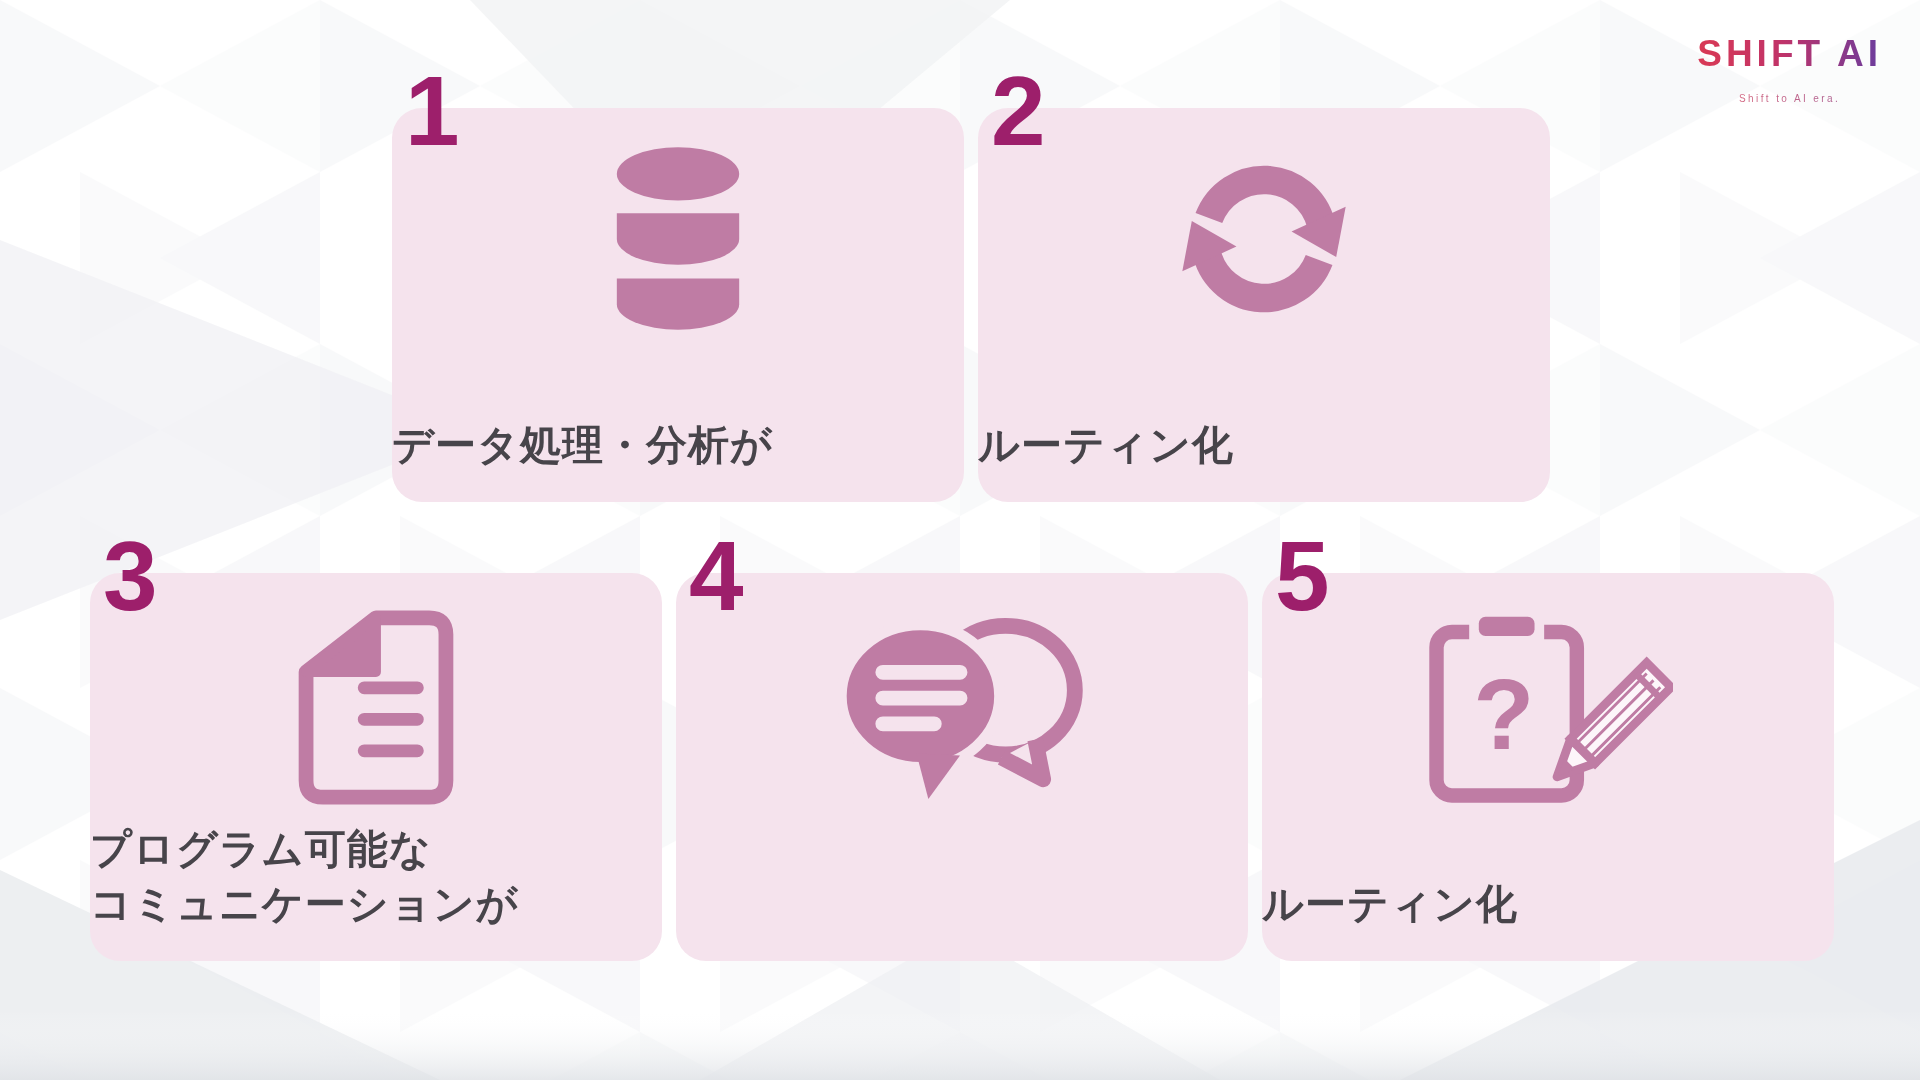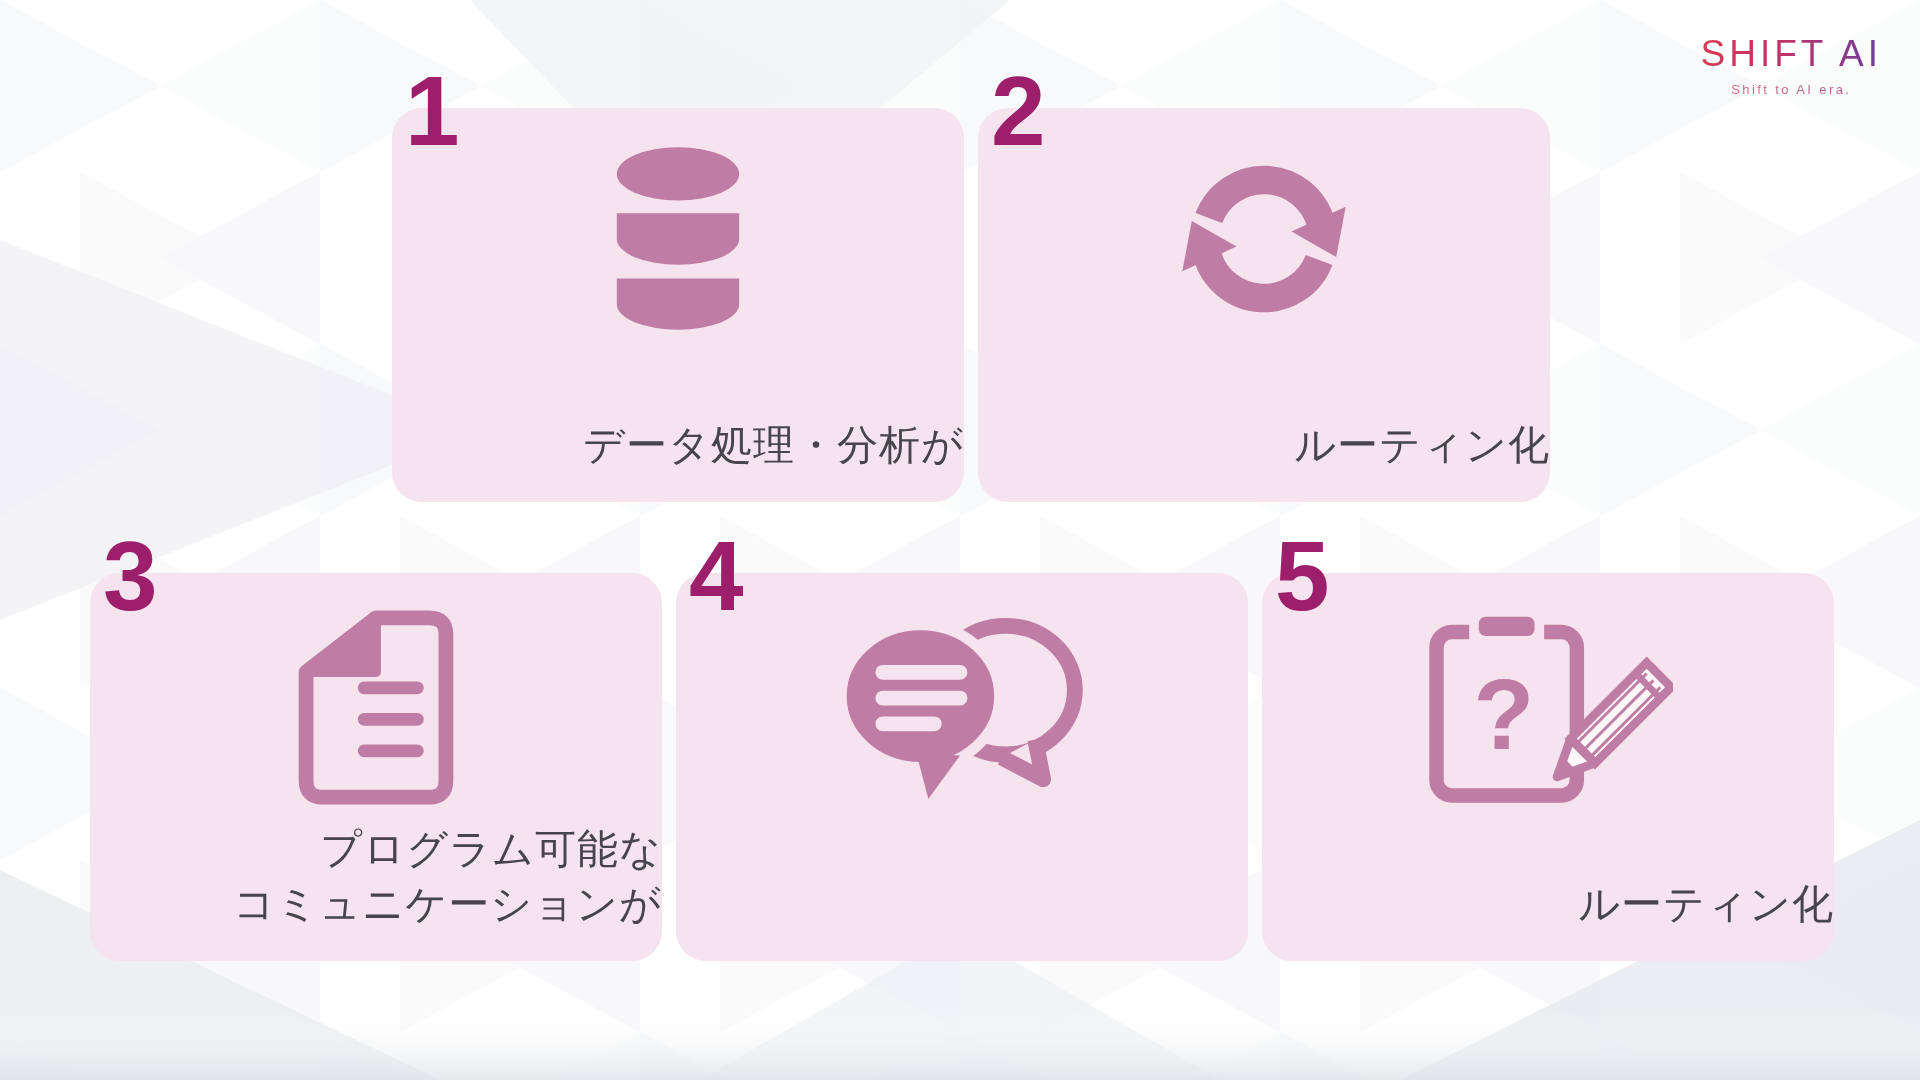--- a/index.html
+++ b/index.html
@@ -4,38 +4,38 @@
 <style>
   html,body{margin:0;padding:0;}
   body{
     width:1920px;height:1080px;position:relative;overflow:hidden;
     background:#ffffff;
     font-family:"Liberation Sans","DejaVu Sans",sans-serif;
   }
   .bg-svg{position:absolute;left:0;top:0;width:1920px;height:1080px;}
   .logo{position:absolute;top:34px;right:38px;text-align:center;line-height:1.1;}
   .logo-brand{
-    font-size:37px;font-weight:400;letter-spacing:4px;
+    font-size:37px;font-weight:700;letter-spacing:4px;
     background:linear-gradient(90deg,#D93A55 0%,#C13368 45%,#6A3D9E 100%);
     -webkit-background-clip:text;background-clip:text;color:transparent;
   }
   .logo-tagline{
-    font-size:13px;letter-spacing:2.4px;margin-top:8px;
+    font-size:10px;letter-spacing:2.4px;margin-top:18px;
     background:linear-gradient(90deg,#E2697B 0%,#9E5E97 100%);
     -webkit-background-clip:text;background-clip:text;color:transparent;
   }
   .card{position:absolute;background:#F5E3ED;border-radius:30px;}
   .num{
     position:absolute;top:-46px;left:13px;
     font-size:98px;font-weight:800;line-height:1;color:#9D1F6B;
   }
   .icon{position:absolute;top:36px;left:0;right:0;display:flex;justify-content:center;}
   .title{
-    position:absolute;bottom:28px;left:0;right:0;text-align:right;
-    font-weight:400;font-size:41px;line-height:1.36;color:#47444A;letter-spacing:1px;
+    position:absolute;bottom:28px;left:0;right:0;text-align:left;
+    font-weight:700;font-size:41px;line-height:1.36;color:#47444A;letter-spacing:1px;
   }
   
   .card-1{left:392px;top:108px;width:572px;height:394px;}
   .card-2{left:978px;top:108px;width:572px;height:394px;}
   .card-3{left:90px;top:573px;width:572px;height:388px;}
   .card-4{left:676px;top:573px;width:572px;height:388px;}
   .card-5{left:1262px;top:573px;width:572px;height:388px;}
 </style>
 </head>
 <body>

